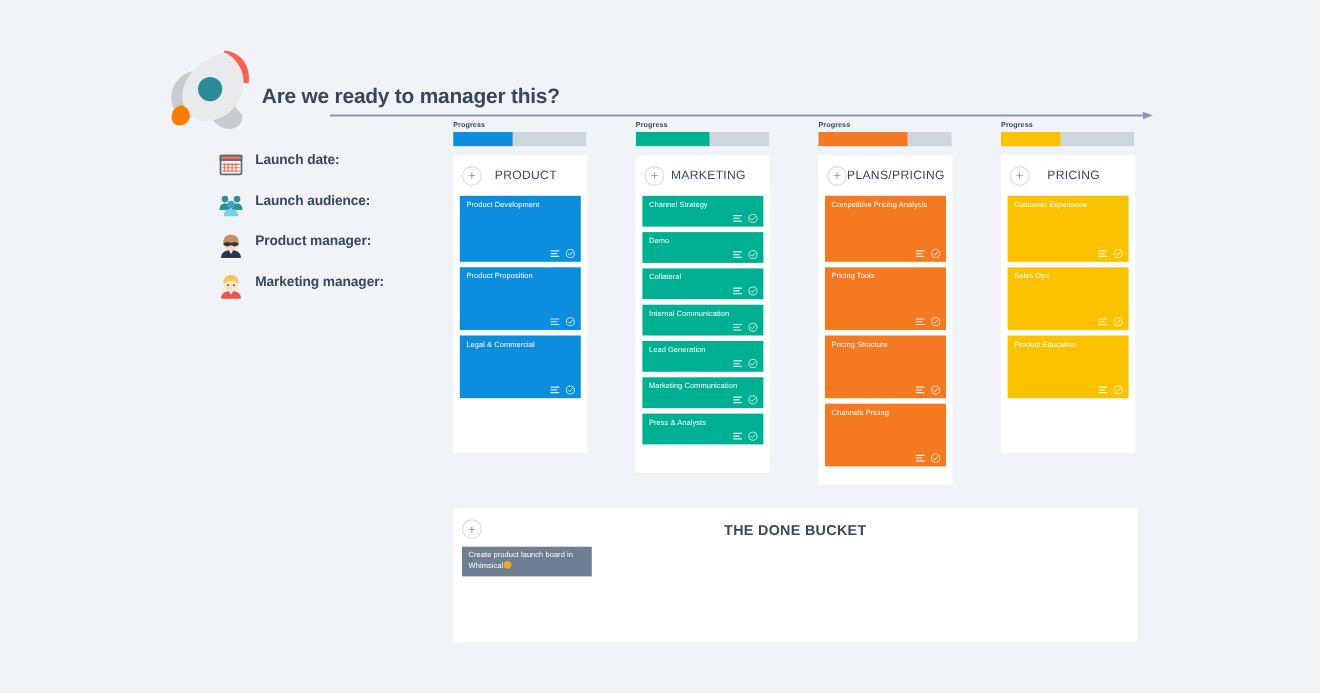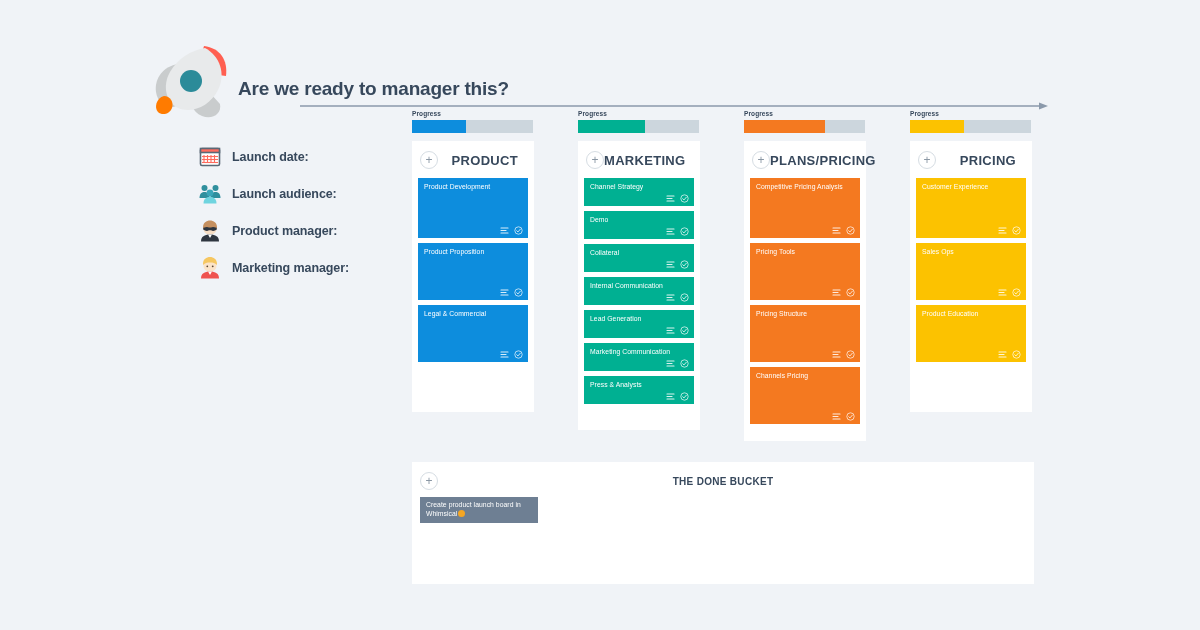--- a/index.html
+++ b/index.html
@@ -51,21 +51,20 @@
 
   
   #meta-list {
     position: absolute;
     left: 198px;
     top: 138px;
     width: 210px;
   }
   .meta-row {
     display: flex;
-    align-items: center;
     height: 37px;
     margin-bottom: 0px;
   }
   .meta-icon {
     width: 24px;
     height: 24px;
     margin-right: 10px;
     flex: 0 0 24px;
     display: block;
   }
@@ -141,23 +140,23 @@
     margin-left: 2px;
   }
   .plus-btn span {
     font-size: 12px;
     line-height: 10px;
     color: #8a97a4;
     font-weight: 400;
   }
   .col-title {
     flex: 1;
-    text-align: right;
-    font-size: 13px;
-    font-weight: bold;
+    text-align: center;
+    font-size: 11px;
+    font-weight: normal;
     letter-spacing: 0.3px;
     color: #37485c;
     padding-right: 10px;
   }
 
   .card {
     position: relative;
     box-sizing: border-box;
     width: 110px;
     margin-bottom: 5px;
@@ -195,21 +194,21 @@
   #done-head {
     display: flex;
     align-items: center;
     height: 26px;
     position: relative;
   }
   #done-title {
     position: absolute;
     left: 0; right: 0;
     text-align: center;
-    font-size: 10px;
+    font-size: 13px;
     font-weight: bold;
     letter-spacing: 0.3px;
     color: #37485c;
   }
   #done-card {
     position: relative;
     width: 118px;
     box-sizing: border-box;
     margin-top: 3px;
     margin-left: 2px;

